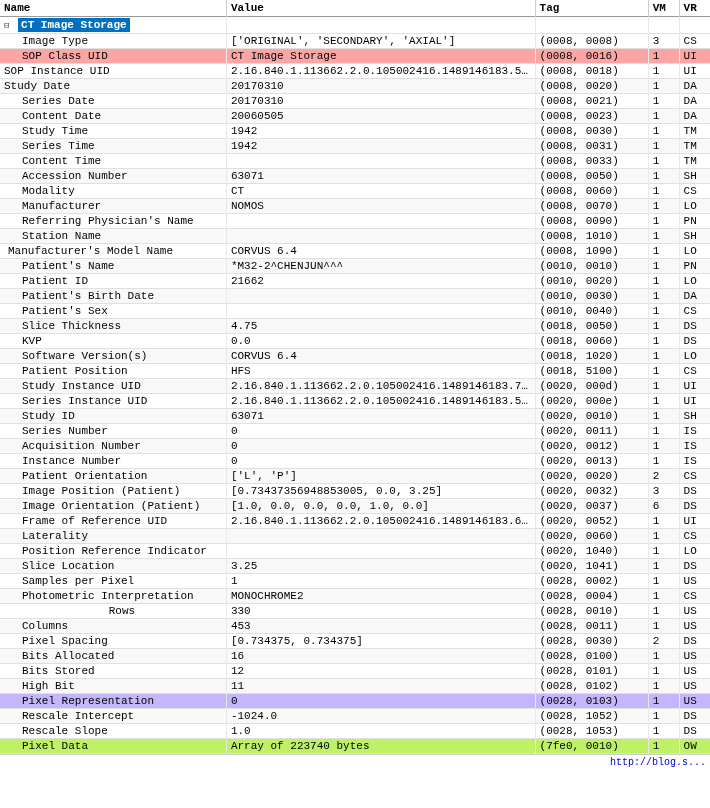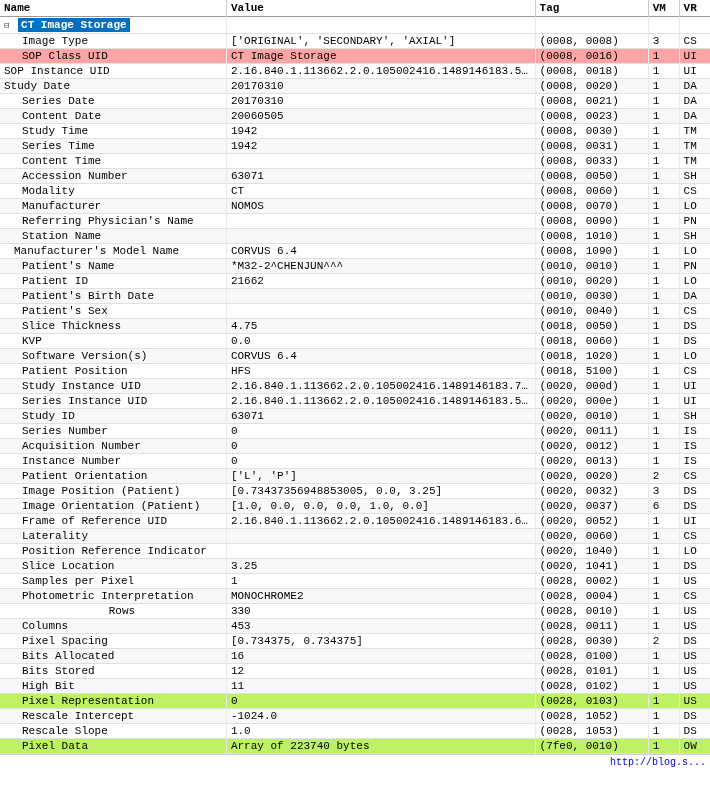--- a/index.html
+++ b/index.html
@@ -187,21 +187,21 @@
           <td class="col-vr">PN</td>
         </tr>
         <tr style="background: rgb(248, 248, 248);">
           <td class="col-name" style="padding-left: 22px;">Station Name</td>
           <td class="col-value"></td>
           <td class="col-tag">(0008, 1010)</td>
           <td class="col-vm">1</td>
           <td class="col-vr">SH</td>
         </tr>
         <tr style="background: rgb(255, 255, 255);">
-          <td class="col-name" style="padding-left: 14px;">Manufacturer's Model Name</td>
+          <td class="col-name" style="padding-left: 8px;">Manufacturer's Model Name</td>
           <td class="col-value">CORVUS 6.4</td>
           <td class="col-tag">(0008, 1090)</td>
           <td class="col-vm">1</td>
           <td class="col-vr">LO</td>
         </tr>
         <tr style="background: rgb(248, 248, 248);">
           <td class="col-name" style="padding-left: 22px;">Patient's Name</td>
           <td class="col-value">*M32-2^CHENJUN^^^</td>
           <td class="col-tag">(0010, 0010)</td>
           <td class="col-vm">1</td>
@@ -396,21 +396,21 @@
           <td class="col-vm">1</td>
           <td class="col-vr">US</td>
         </tr>
         <tr style="background: rgb(248, 248, 248);">
           <td class="col-name" style="padding-left: 22px;">High Bit</td>
           <td class="col-value">11</td>
           <td class="col-tag">(0028, 0102)</td>
           <td class="col-vm">1</td>
           <td class="col-vr">US</td>
         </tr>
-        <tr style="background: #bef264;">
+        <tr style="background: #c4b5fd;">
           <td class="col-name" style="padding-left: 22px;">Pixel Representation</td>
           <td class="col-value">0</td>
           <td class="col-tag">(0028, 0103)</td>
           <td class="col-vm">1</td>
           <td class="col-vr">US</td>
         </tr>
         <tr style="background: rgb(248, 248, 248);">
           <td class="col-name" style="padding-left: 22px;">Rescale Intercept</td>
           <td class="col-value">-1024.0</td>
           <td class="col-tag">(0028, 1052)</td>

